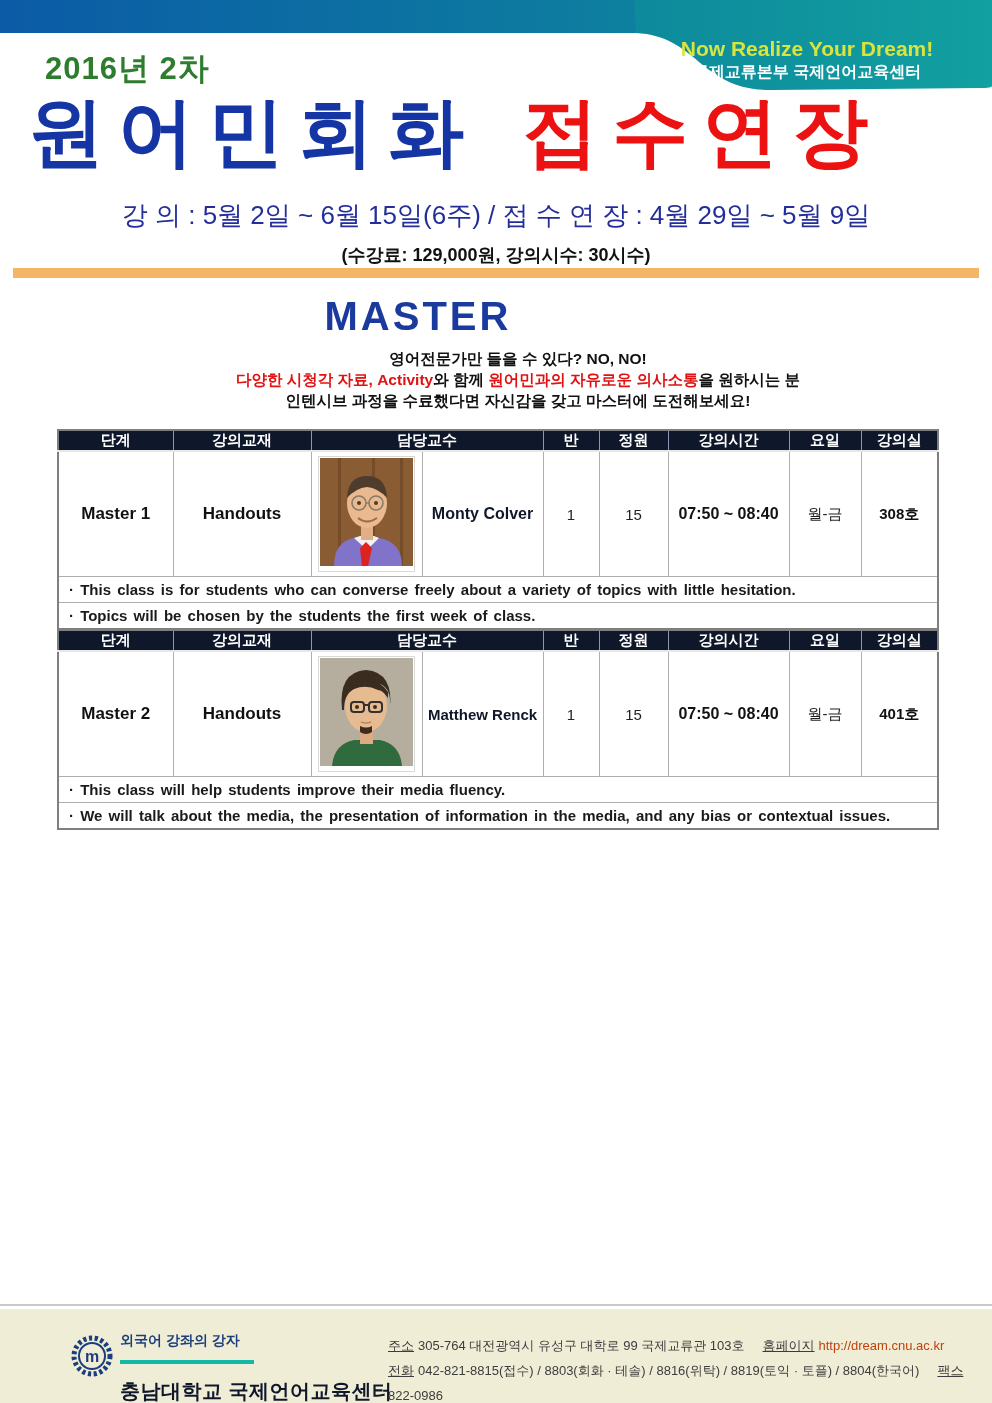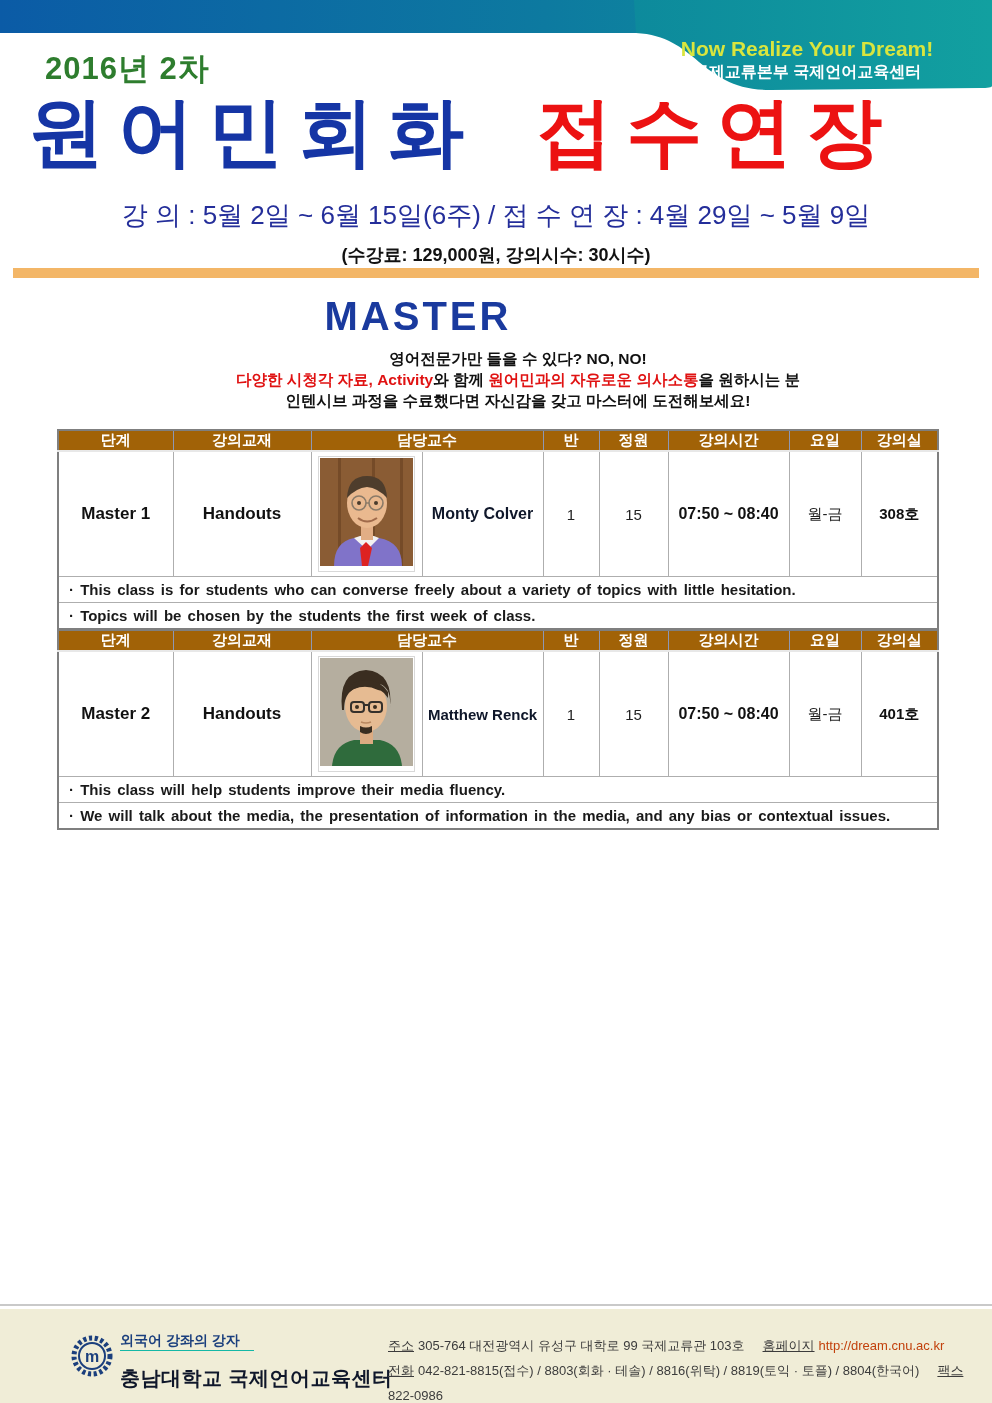--- a/index.html
+++ b/index.html
@@ -14,62 +14,62 @@
   .banner-text { position:absolute; top:36px; right:20px; width:330px; text-align:center; }
   .banner-tagline { color:#d9e53e; font-size:21px; font-weight:bold; line-height:25px; }
   .banner-org { color:#ffffff; font-size:16px; font-weight:bold; line-height:22px; }
 
   .session { position:absolute; top:48px; left:45px; font-size:31px; font-weight:bold;
     color:#2e7d2e; letter-spacing:1px; }
 
   .main-title { position:absolute; top:86px; left:28px; width:940px; white-space:nowrap;
     font-size:76px; font-weight:bold; letter-spacing:14px; line-height:92px; }
   .title-blue { color:#1535a5; }
-  .title-red  { color:#ec1212; margin-left:23px; }
+  .title-red  { color:#ec1212; margin-left:9px; }
 
   .schedule-line { position:absolute; top:198px; left:0; width:992px; text-align:center;
     font-size:26px; font-weight:normal; color:#242e9a; letter-spacing:0px; }
   .fee-line { position:absolute; top:243px; left:0; width:992px; text-align:center;
     font-size:18px; font-weight:bold; color:#111; }
   .orange-bar { position:absolute; top:268px; left:13px; width:966px; height:10px; background:#f3b667; }
 
   
   .master-title { position:absolute; top:294px; left:0; width:836px; text-align:center;
     font-size:40px; font-weight:bold; color:#1a3a9e; letter-spacing:3px; }
   .master-desc { position:absolute; top:348px; left:0; width:992px; text-align:center;
     font-size:15.5px; font-weight:bold; color:#111; line-height:21px;padding-left:44px; }
   .red-text { color:#e01212; }
 
   
   .course-table { position:absolute; left:57px; width:880px; border-collapse:collapse;
     table-layout:fixed; border:2px solid #7f7f7f; }
   .t1 { top:429px; }
   .t2 { top:629px; }
-  .course-table th { background:#a16207; color:#ffffff; font-size:15px; font-weight:bold;
+  .course-table th { background:#0f172a; color:#ffffff; font-size:15px; font-weight:bold;
     height:15px; border:1px solid #8d97b4; border-bottom:2px solid #e8e8e8; }
   .course-table td { border:1px solid #aeaeae; text-align:center; vertical-align:middle;
     background:#ffffff; }
   .row-main td { height:120px; }
   td.level, td.material { font-size:17px; font-weight:bold; color:#111; }
   td.teacher { font-size:16px; font-weight:bold; color:#0f172a; }
   td.classno, td.capacity, td.days { font-size:15px; color:#222; }
   td.time { font-size:16px; font-weight:bold; color:#111; }
   td.room { font-size:15px; font-weight:bold; color:#111; }
   td.photo-cell { padding:4px; }
   .photo-frame { display:inline-block; border:1px solid #d8d8d8; background:#fff; padding:1px; }
   td.note { height:26px; text-align:left; padding-left:10px; font-size:15px; font-weight:bold;
     color:#1a1a1a; word-spacing:2px; }
 
   
   .footer-line { position:absolute; top:1304px; left:0; width:992px; height:2px; background:#c9c9c9; }
   .footer { position:absolute; top:1309px; left:0; width:992px; height:94px; background:#f0edd7; }
   .emblem { position:absolute; left:70px; top:25px; width:44px; height:44px; }
   .footer-left { position:absolute; left:120px; top:22px; }
   .footer-slogan { display:inline-block; font-size:14px; font-weight:bold; color:#1b3f7d;
-    border-bottom:1px solid #14b8a6; padding-bottom:0; padding-right:14px; }
+    border-bottom:4px solid #14b8a6; padding-bottom:10px; padding-right:14px; }
   .footer-org { font-size:20px; font-weight:bold; color:#0f172a; margin-top:14px; letter-spacing:0.5px; }
   .footer-right { position:absolute; left:388px; top:24px; font-size:13px; color:#3c3c3c; line-height:25px; }
   .flabel { text-decoration:underline; margin-right:4px; }
   .fgap { display:inline-block; width:18px; }
   .footer-right a { color:#c2410c; text-decoration:none; }
 </style>
 </head>
 <body>
 
 <div id="page">

